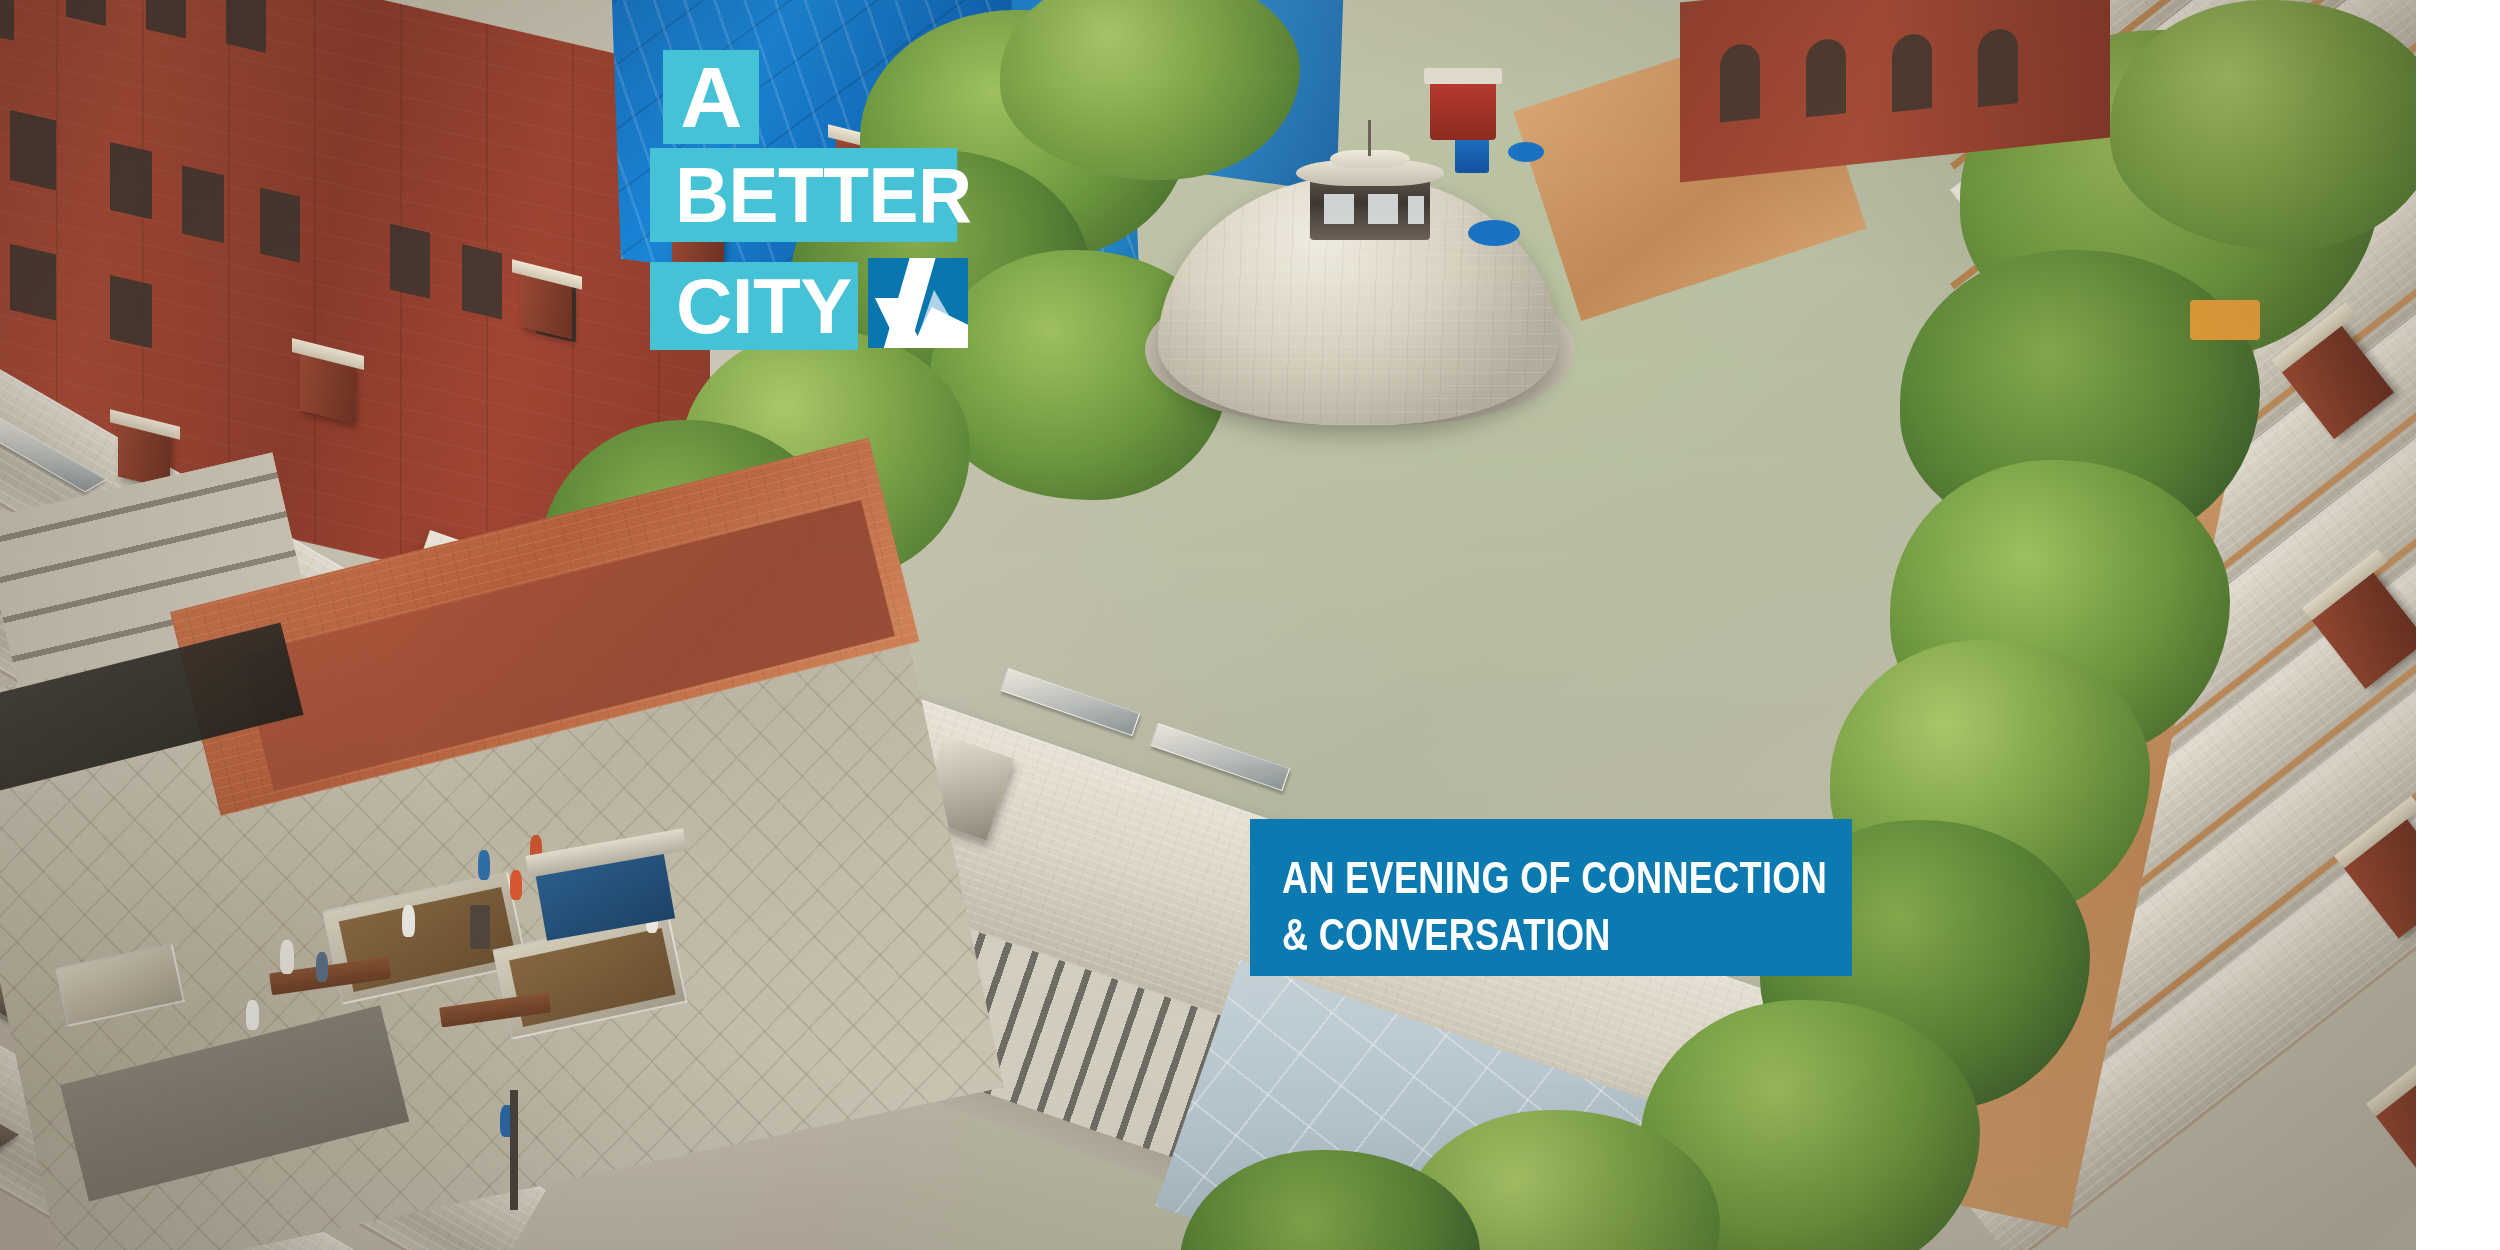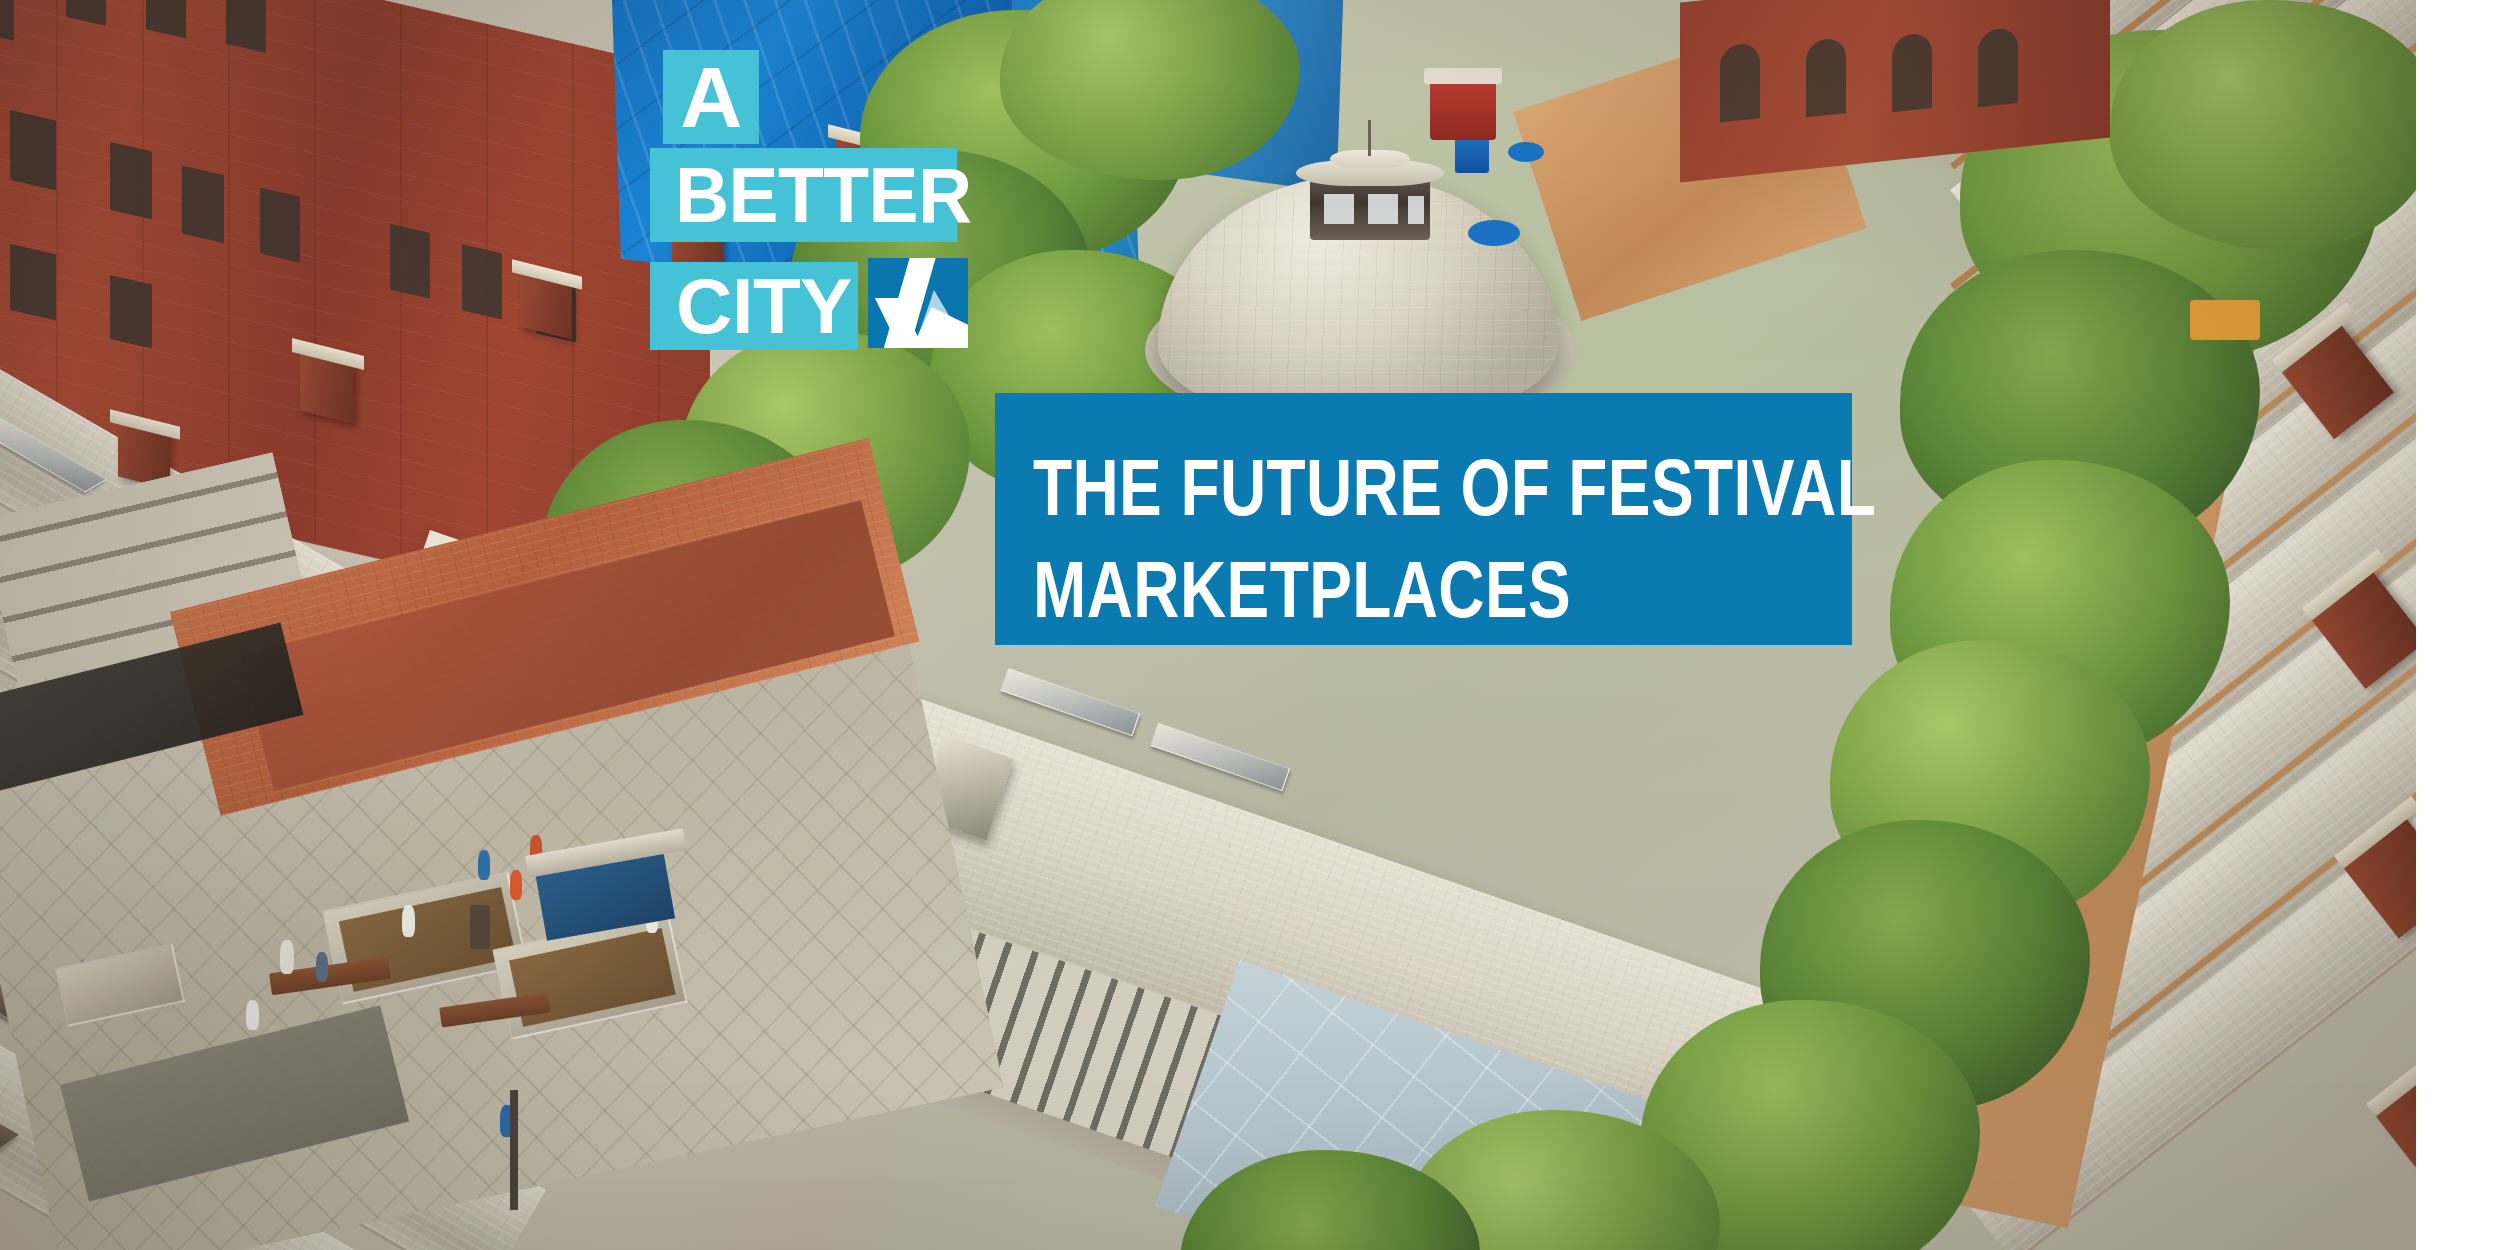--- a/index.html
+++ b/index.html
@@ -554,19 +554,19 @@
     <div id="logoBetter" class="logoBand">BETTER</div>
     <div id="logoCity" class="logoBand">CITY</div>
     <div id="logoMark">
       <div class="stripe"></div>
       <div class="stripe2"></div>
       <div class="tri"></div>
       <div class="wedge"></div>
     </div>
   </div>
 
-  <div id="titleBlock" class="blueBlock">
-    <div class="line">THE FUTURE OF FESTIVAL</div>
-    <div class="line">MARKETPLACES</div>
+
+  <div id="subBlock" class="blueBlock">
+    <div class="line">AN EVENING OF CONNECTION</div>
+    <div class="line">&amp; CONVERSATION</div>
   </div>
 
-
 </div>
 
 </body></html>

